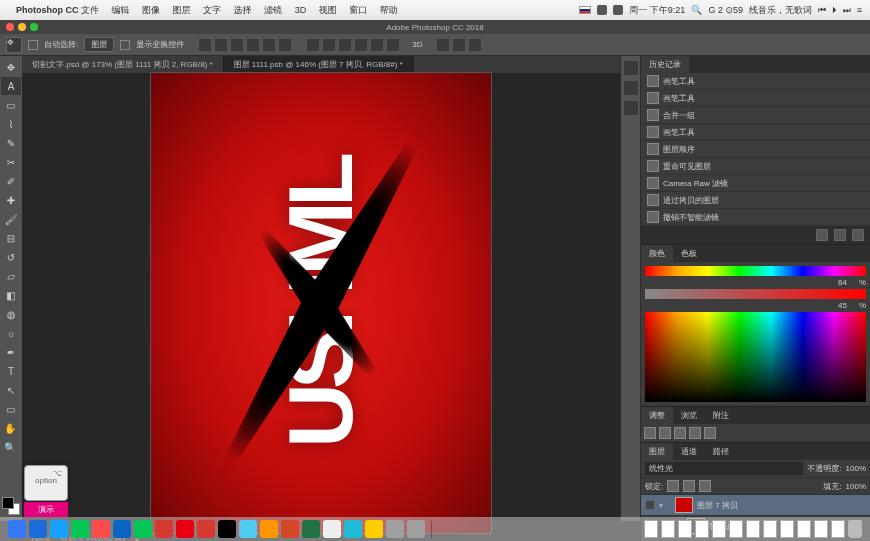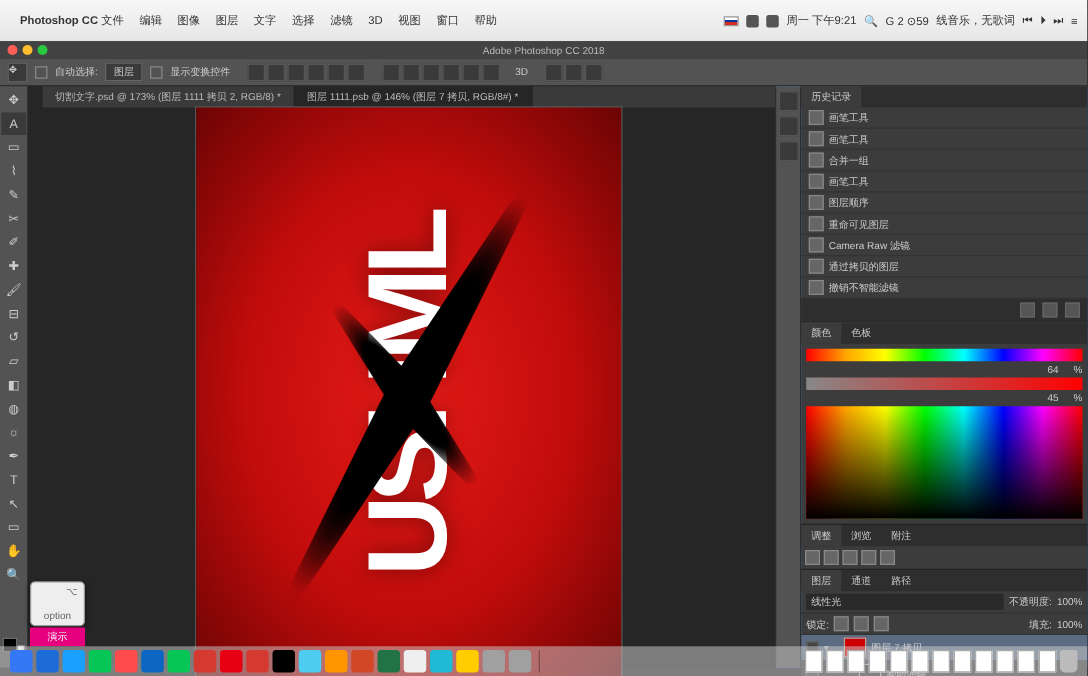--- a/index.html
+++ b/index.html
@@ -1,19 +1,19 @@
 <!DOCTYPE html>
 <html><head>
 <meta charset="utf-8">
 <style>
 * { margin: 0; padding: 0; box-sizing: border-box; font-family: -apple-system, "Helvetica Neue", Arial, sans-serif; }
 body { width: 870px; height: 541px; background: #2a2a2a; overflow: hidden; position: relative; }
 
 
-.mac-bar { height: 33px; background: linear-gradient(#f7f7f7,#e6e6e6); display: flex; align-items: center; font-size: 9px; color: #333; padding: 0 8px; }
+.mac-bar { height: 20px; background: linear-gradient(#f7f7f7,#e6e6e6); display: flex; align-items: center; font-size: 9px; color: #333; padding: 0 8px; }
 .mac-bar .apple { margin-right: 8px; }
 .mac-bar .menus span { margin-right: 10px; }
 .mac-bar .right { margin-left: auto; display: flex; gap: 6px; align-items: center; }
 .mac-bar .rflag { width:12px;height:8px;background:linear-gradient(#fff 33%,#0033a0 33% 66%,#d52b1e 66%);border:1px solid #999; }
 .mac-bar .micon { width: 10px; height: 10px; background: #555; border-radius: 2px; }
 
 
 .titlebar { height: 14px; background: #434343; display: flex; align-items: center; justify-content: center; font-size: 8px; color: #bbb; position: relative; }
 .traffic { position: absolute; left: 6px; display: flex; gap: 4px; }
 .traffic span { width: 8px; height: 8px; border-radius: 50%; }
@@ -30,21 +30,21 @@
 
 .workspace { display: flex; height: calc(100% - 52px - 24px); }
 .tools { width: 22px; background: #535353; display: flex; flex-direction: column; gap: 1px; padding-top: 2px; }
 .tools .tool { width: 20px; height: 18px; display: flex; align-items: center; justify-content: center; color: #ccc; font-size: 10px; margin-left: 1px; }
 .tools .tool.active { background: #3a3a3a; }
 .tools .colors { margin-top: auto; margin-bottom: 4px; padding: 2px; }
 .tools .fgbg { position: relative; width: 18px; height: 18px; }
 .tools .fg { position: absolute; width: 12px; height: 12px; background: #000; border: 1px solid #888; }
 .tools .bg { position: absolute; right: 0; bottom: 0; width: 12px; height: 12px; background: #fff; border: 1px solid #888; }
 
-.doc-area { flex: 1; background: #262626; display: flex; flex-direction: column; padding-left: 12px; }
+.doc-area { flex: 1; background: #262626; display: flex; flex-direction: column; }
 .tabstrip { height: 18px; background: #3a3a3a; display: flex; font-size: 8px; color: #bbb; align-items: center; }
 .tabstrip .tab { padding: 3px 10px; border-right: 1px solid #222; }
 .tabstrip .tab.active { background: #262626; }
 .canvas-wrap { flex: 1; display: flex; align-items: center; justify-content: center; position: relative; }
 .canvas { width: 340px; height: 460px; background: radial-gradient(ellipse at center, #e61b17 0%, #c00c0b 55%, #6b0404 100%); position: relative; overflow: hidden; box-shadow: 0 0 0 1px #555; }
 .canvas-text { position:absolute; left:50%; top:50%; transform:translate(-50%,-50%) rotate(-90deg); font-weight:900; font-size:90px; letter-spacing:-6px; color:#fff; white-space:nowrap; font-family:"Arial Black",sans-serif; text-shadow:0 0 18px rgba(0,0,0,.4); }
 .slash { position:absolute; left:50%; top:50%; width:90px; height:520px; transform:translate(-50%,-50%) rotate(30deg); background:radial-gradient(ellipse 50% 50%,#000 0%,#000 40%,transparent 70%); clip-path:polygon(50% 0%,58% 18%,70% 50%,58% 82%,50% 100%,42% 82%,30% 50%,42% 18%); filter:drop-shadow(0 0 12px rgba(0,0,0,.9)); }
 .slash2 { position:absolute; left:49%; top:50%; width:60px; height:260px; transform:translate(-50%,-50%) rotate(-38deg); background:radial-gradient(ellipse 50% 50%,#000 0%,#000 40%,transparent 70%); clip-path:polygon(50% 0%,60% 20%,74% 50%,60% 80%,50% 100%,40% 80%,26% 50%,40% 20%); }
 .status { height: 16px; font-size: 8px; color: #888; padding: 2px 8px; display: flex; gap: 10px; }
 
@@ -75,21 +75,21 @@
 .layers-ctrl .sel { flex:1; background: #2a2a2a; padding: 1px 4px; }
 .layer-row { display: flex; align-items: center; gap: 4px; padding: 2px 4px; border-bottom: 1px solid #333; font-size: 8px; }
 .layer-row.sel { background: #5a6b82; }
 .eye { width: 10px; height: 10px; border: 1px solid #666; background: #444; }
 .thumb { width: 18px; height: 16px; background: #888; border: 1px solid #aaa; }
 .thumb.red { background:#c00; }
 .thumb.so { background:#333; }
 .layer-arrow { width: 8px; color: #aaa; }
 
 
-.option-key { position: absolute; left: 24px; bottom: 40px; width: 44px; height: 36px; background: #eee; border: 1px solid #999; border-radius: 4px; box-shadow: 0 2px 5px rgba(0,0,0,.5); font-size: 8px; color: #666; display: flex; align-items: flex-end; justify-content: center; padding-bottom: 3px; }
+.option-key { position: absolute; left: 24px; bottom: 40px; width: 44px; height: 36px; background: #eee; border: 1px solid #999; border-radius: 4px; box-shadow: 0 2px 5px rgba(0,0,0,.5); font-size: 8px; color: #666; display: flex; align-items: flex-end; justify-content: center; padding-bottom: 15px; }
 .option-key::before { content: "⌥"; position: absolute; top: 3px; right: 5px; }
 .demo-tag { position: absolute; left: 24px; bottom: 24px; background: #e6007e; color: #fff; font-size: 8px; padding: 2px 14px; }
 
 
 .dock { position: absolute; bottom: 0; left: 0; right: 0; height: 24px; background: rgba(210,210,210,.5); display: flex; align-items: center; padding: 0 8px; gap: 3px; }
 .dock .app { width: 18px; height: 18px; border-radius: 3px; }
 .dock .sep { width: 1px; height: 18px; background: rgba(0,0,0,.3); margin: 0 3px; }
 .dock .doc { width: 14px; height: 18px; background: #fff; border: 1px solid #aaa; }
 .dock .right { margin-left: auto; display: flex; gap: 3px; align-items: center; }
 .trash { width: 14px; height: 18px; background: #bbb; border-radius: 2px 2px 4px 4px; }

